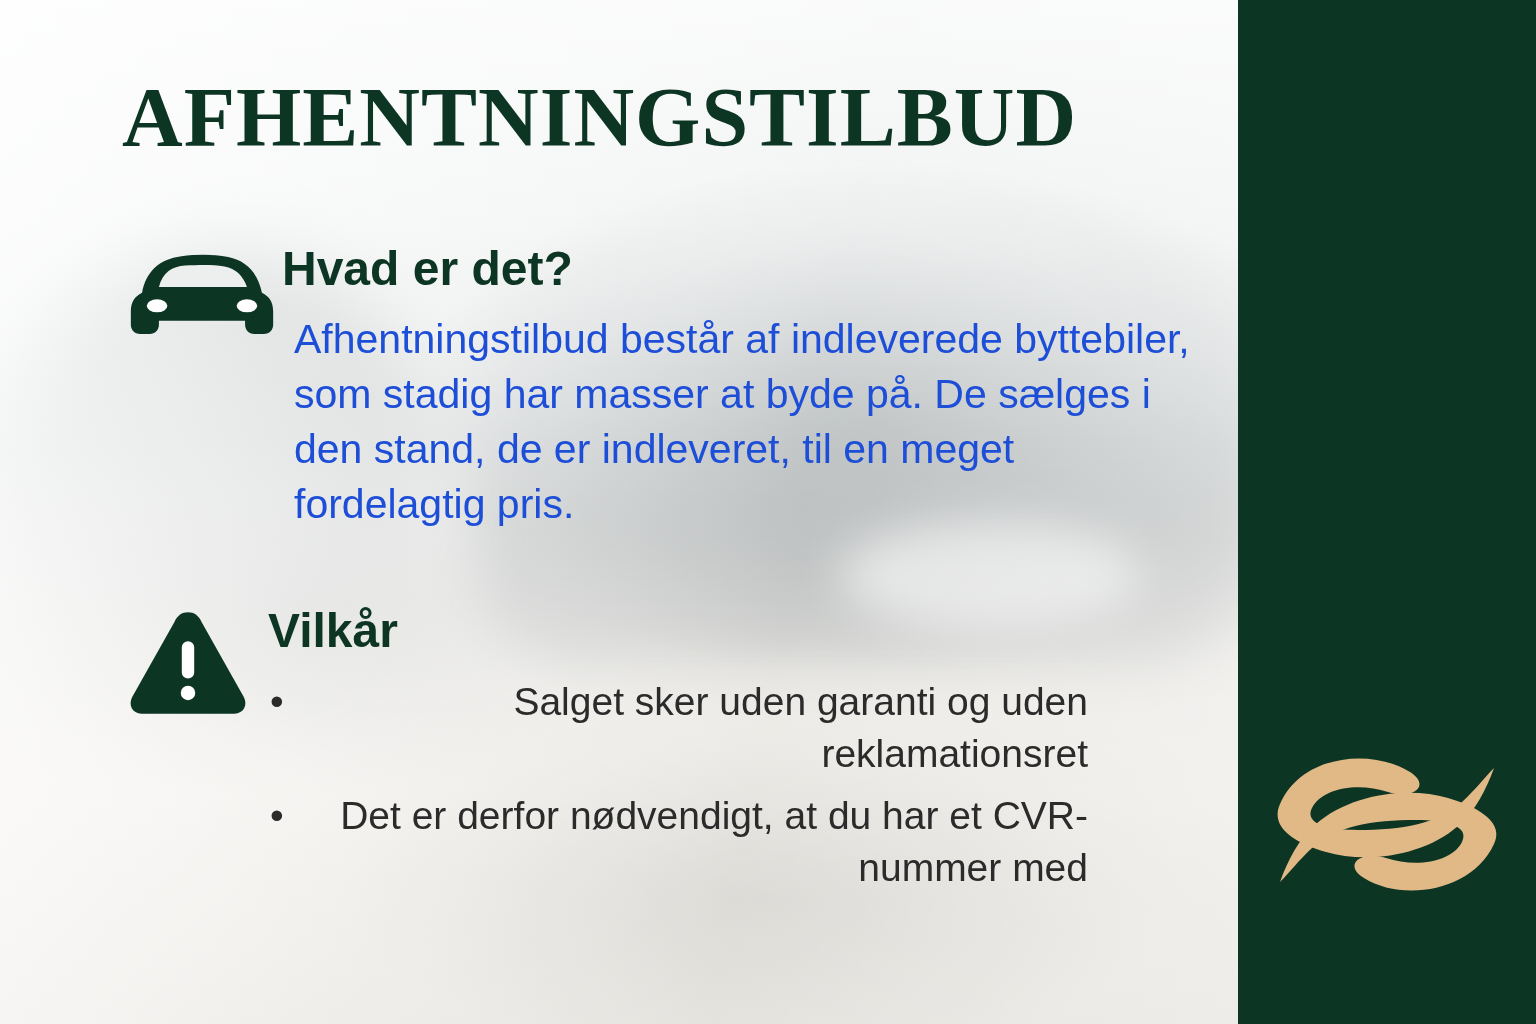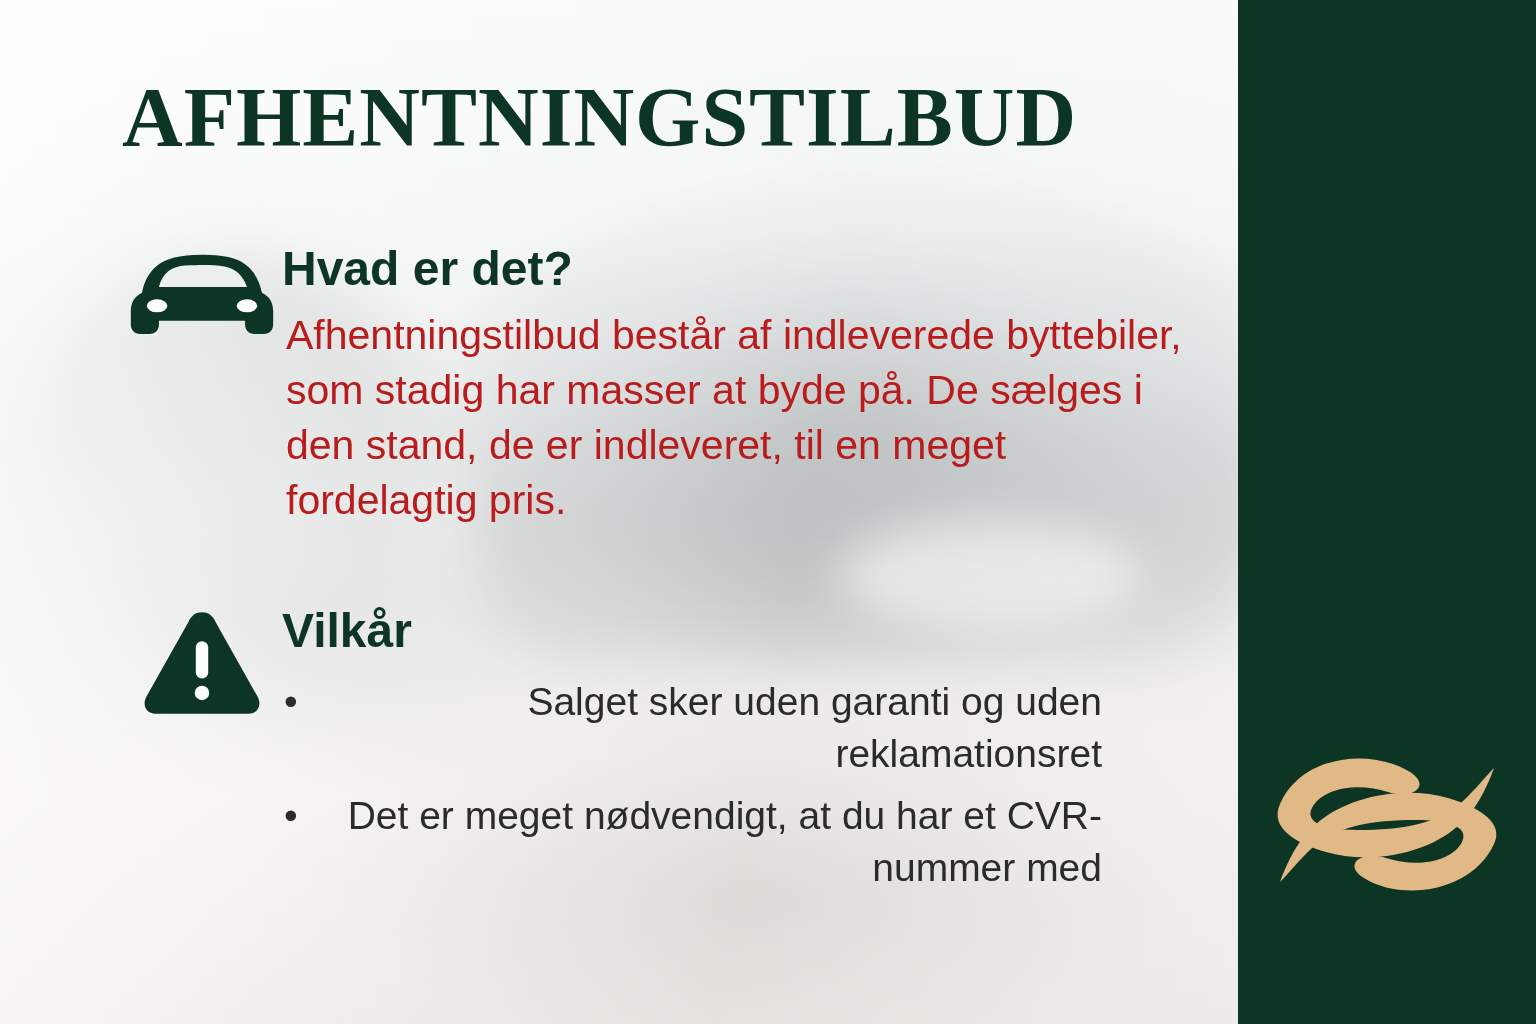--- a/index.html
+++ b/index.html
@@ -109,21 +109,21 @@
     color: #0d3524;
     white-space: nowrap;
   }
 
   .section {
     position: absolute;
     display: flex;
     align-items: flex-start;
   }
   .sec-what { left: 122px; top: 238px; width: 1100px; }
-  .sec-terms { left: 122px; top: 600px; width: 1100px; }
+  .sec-terms { left: 108px; top: 600px; width: 1100px; }
 
   .sec-icon {
     flex: 0 0 auto;
     width: 160px;
     display: flex;
     justify-content: center;
     padding-top: 6px;
   }
   .sec-body { flex: 1 1 auto; }
 
@@ -132,22 +132,22 @@
     font-weight: bold;
     font-size: 48px;
     line-height: 62px;
     color: #0d3524;
     margin: 0 0 8px 0;
   }
   .sec-para {
     font-family: "Liberation Sans", sans-serif;
     font-size: 41px;
     line-height: 55px;
-    color: #b91c1c;
-    margin: 4px;
+    color: #1d4ed8;
+    margin: 12px;
     max-width: 905px;
   }
   .bullets {
     list-style: none;
     margin: 14px 0 0 0;
     padding: 0;
     text-align: right;
   }
   .bullets li {
     position: relative;
@@ -212,19 +212,19 @@
         <svg viewBox="0 0 120 110" width="124" height="114" xmlns="http://www.w3.org/2000/svg" aria-hidden="true">
           <path d="M60 6 C66 6, 70 9, 73 15 L114 88 C118 96, 114 104, 105 104 L15 104 C6 104, 2 96, 6 88 L47 15 C50 9, 54 6, 60 6 Z" fill="#0d3524"></path>
           <rect x="54" y="34" width="12" height="36" rx="6" fill="#ffffff"></rect>
           <circle cx="60" cy="84" r="7" fill="#ffffff"></circle>
         </svg>
       </div>
       <div class="sec-body">
         <h2 class="sec-heading">Vilkår</h2>
         <ul class="bullets">
           <li>Salget sker uden garanti og uden reklamationsret</li>
-          <li>Det er meget nødvendigt, at du har et CVR-nummer med</li>
+          <li>Det er derfor nødvendigt, at du har et CVR-nummer med</li>
         </ul>
       </div>
     </div>
 
   </div>
 </div>
 
 </body></html>

